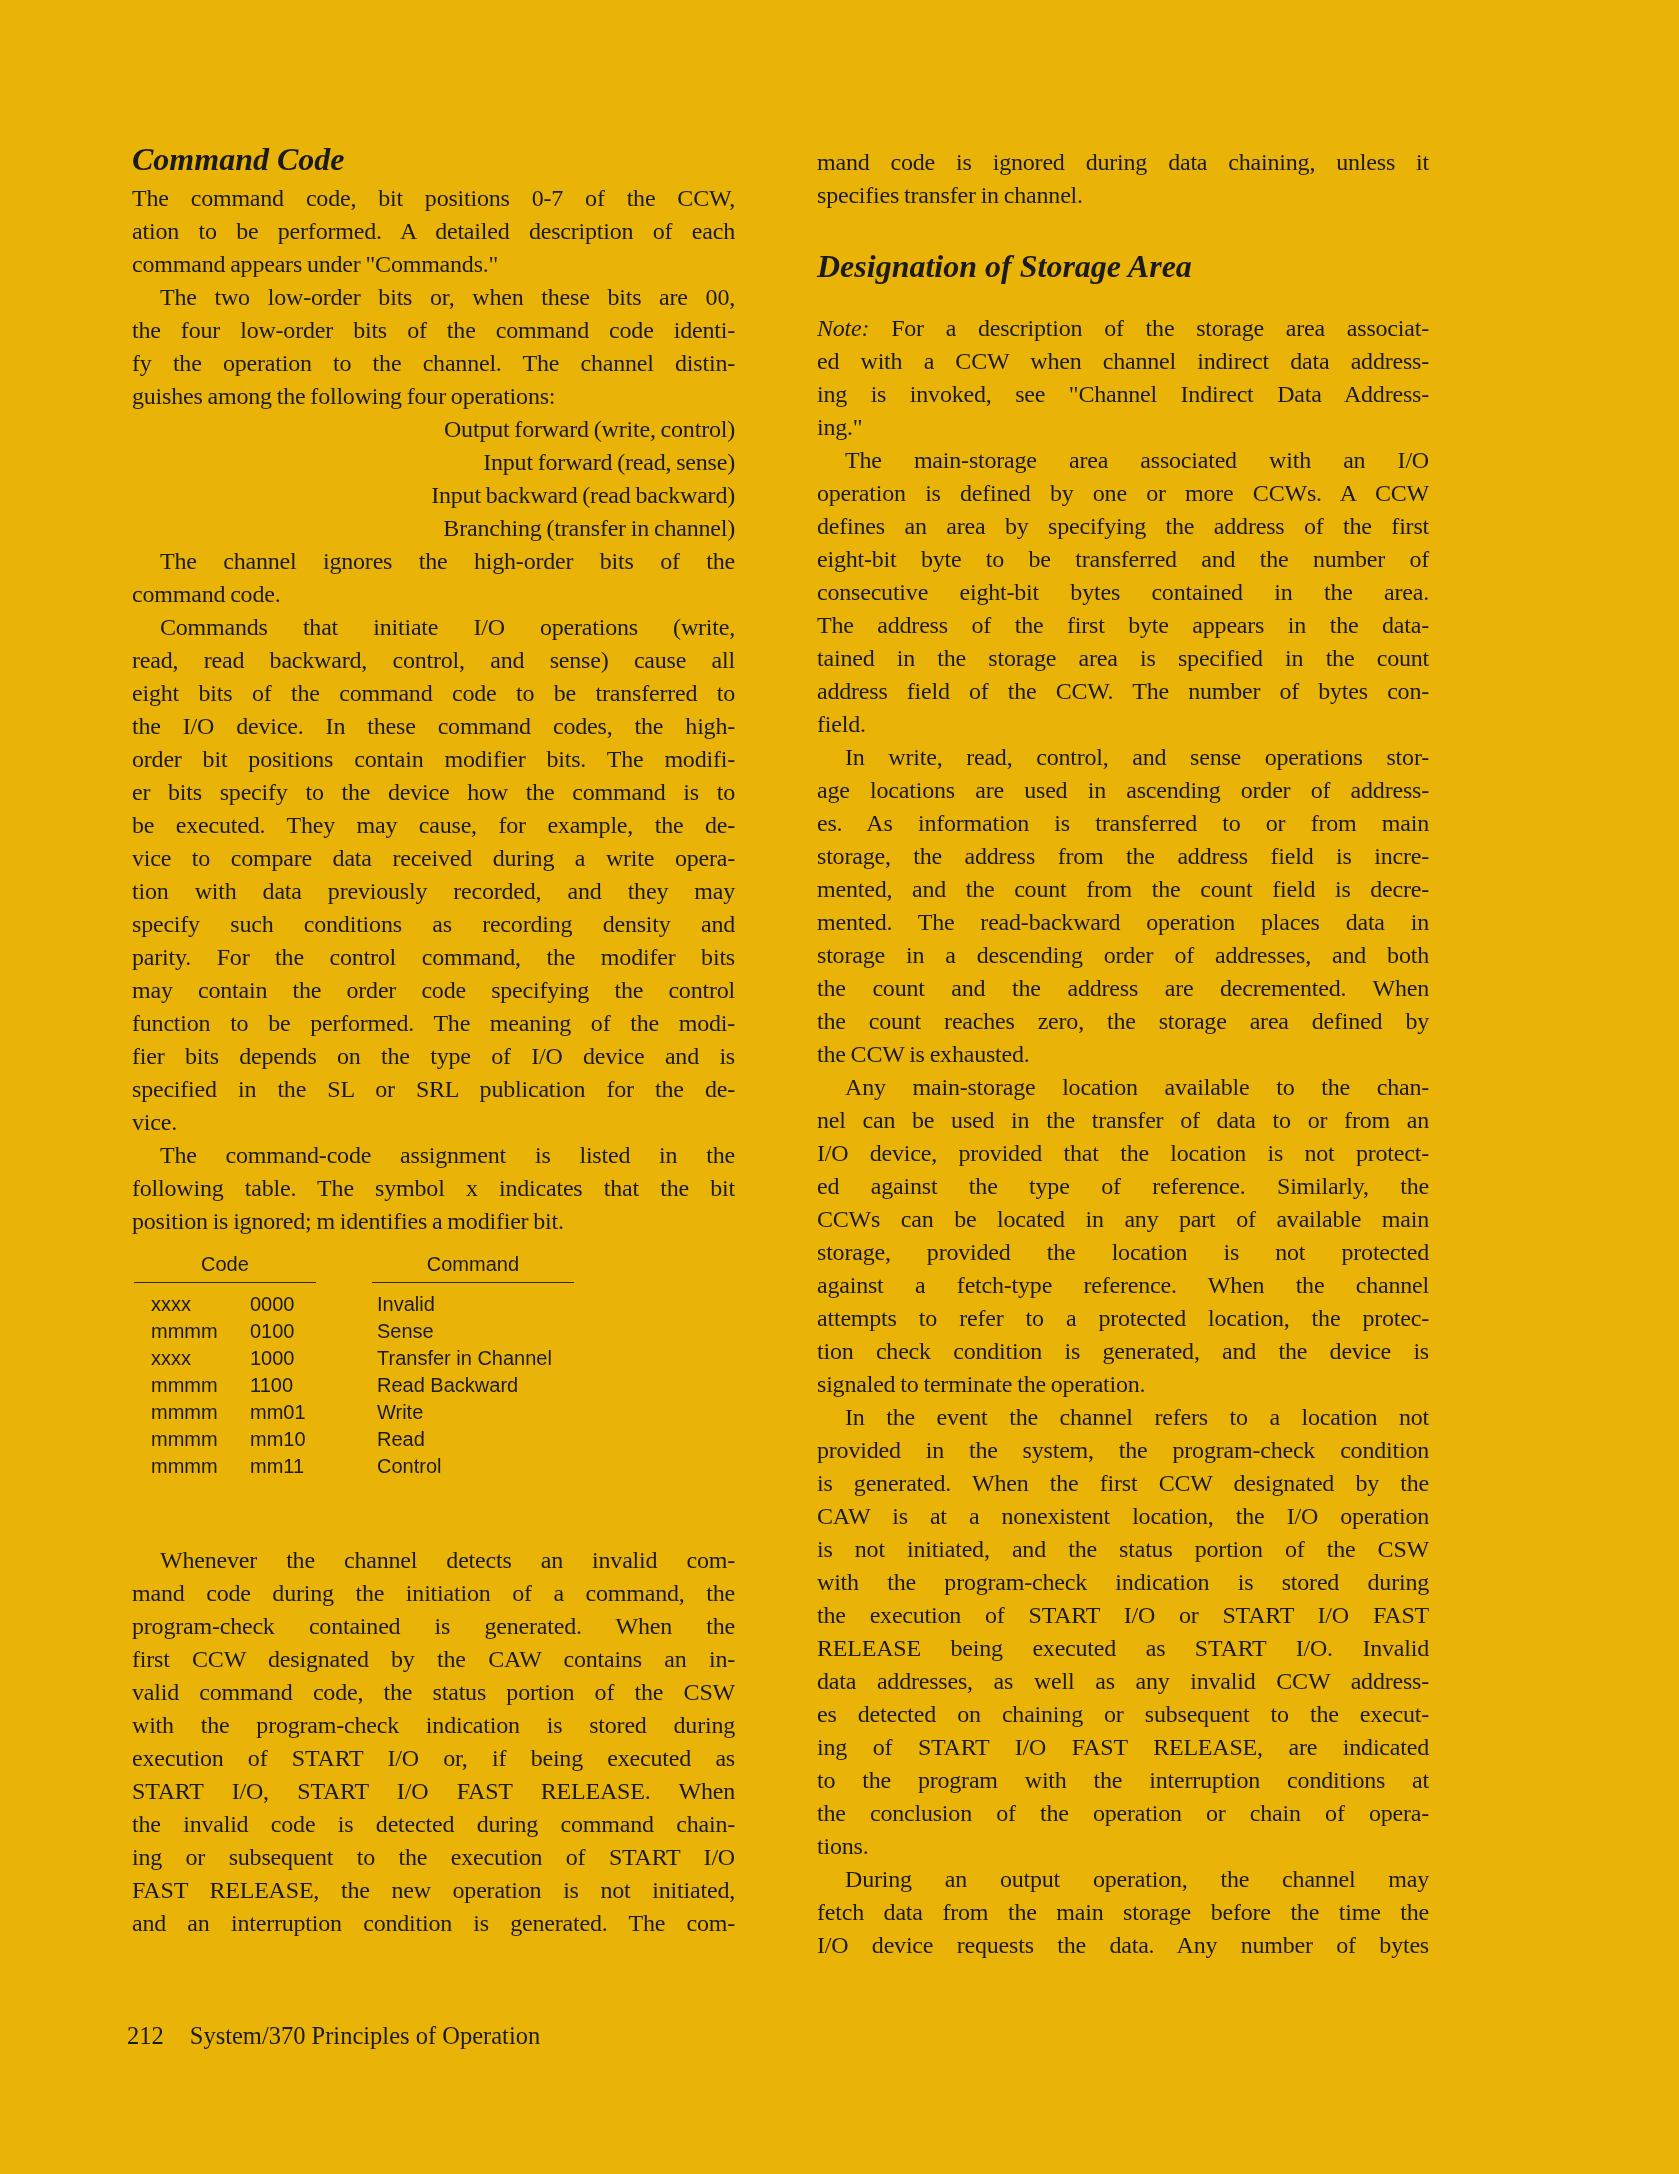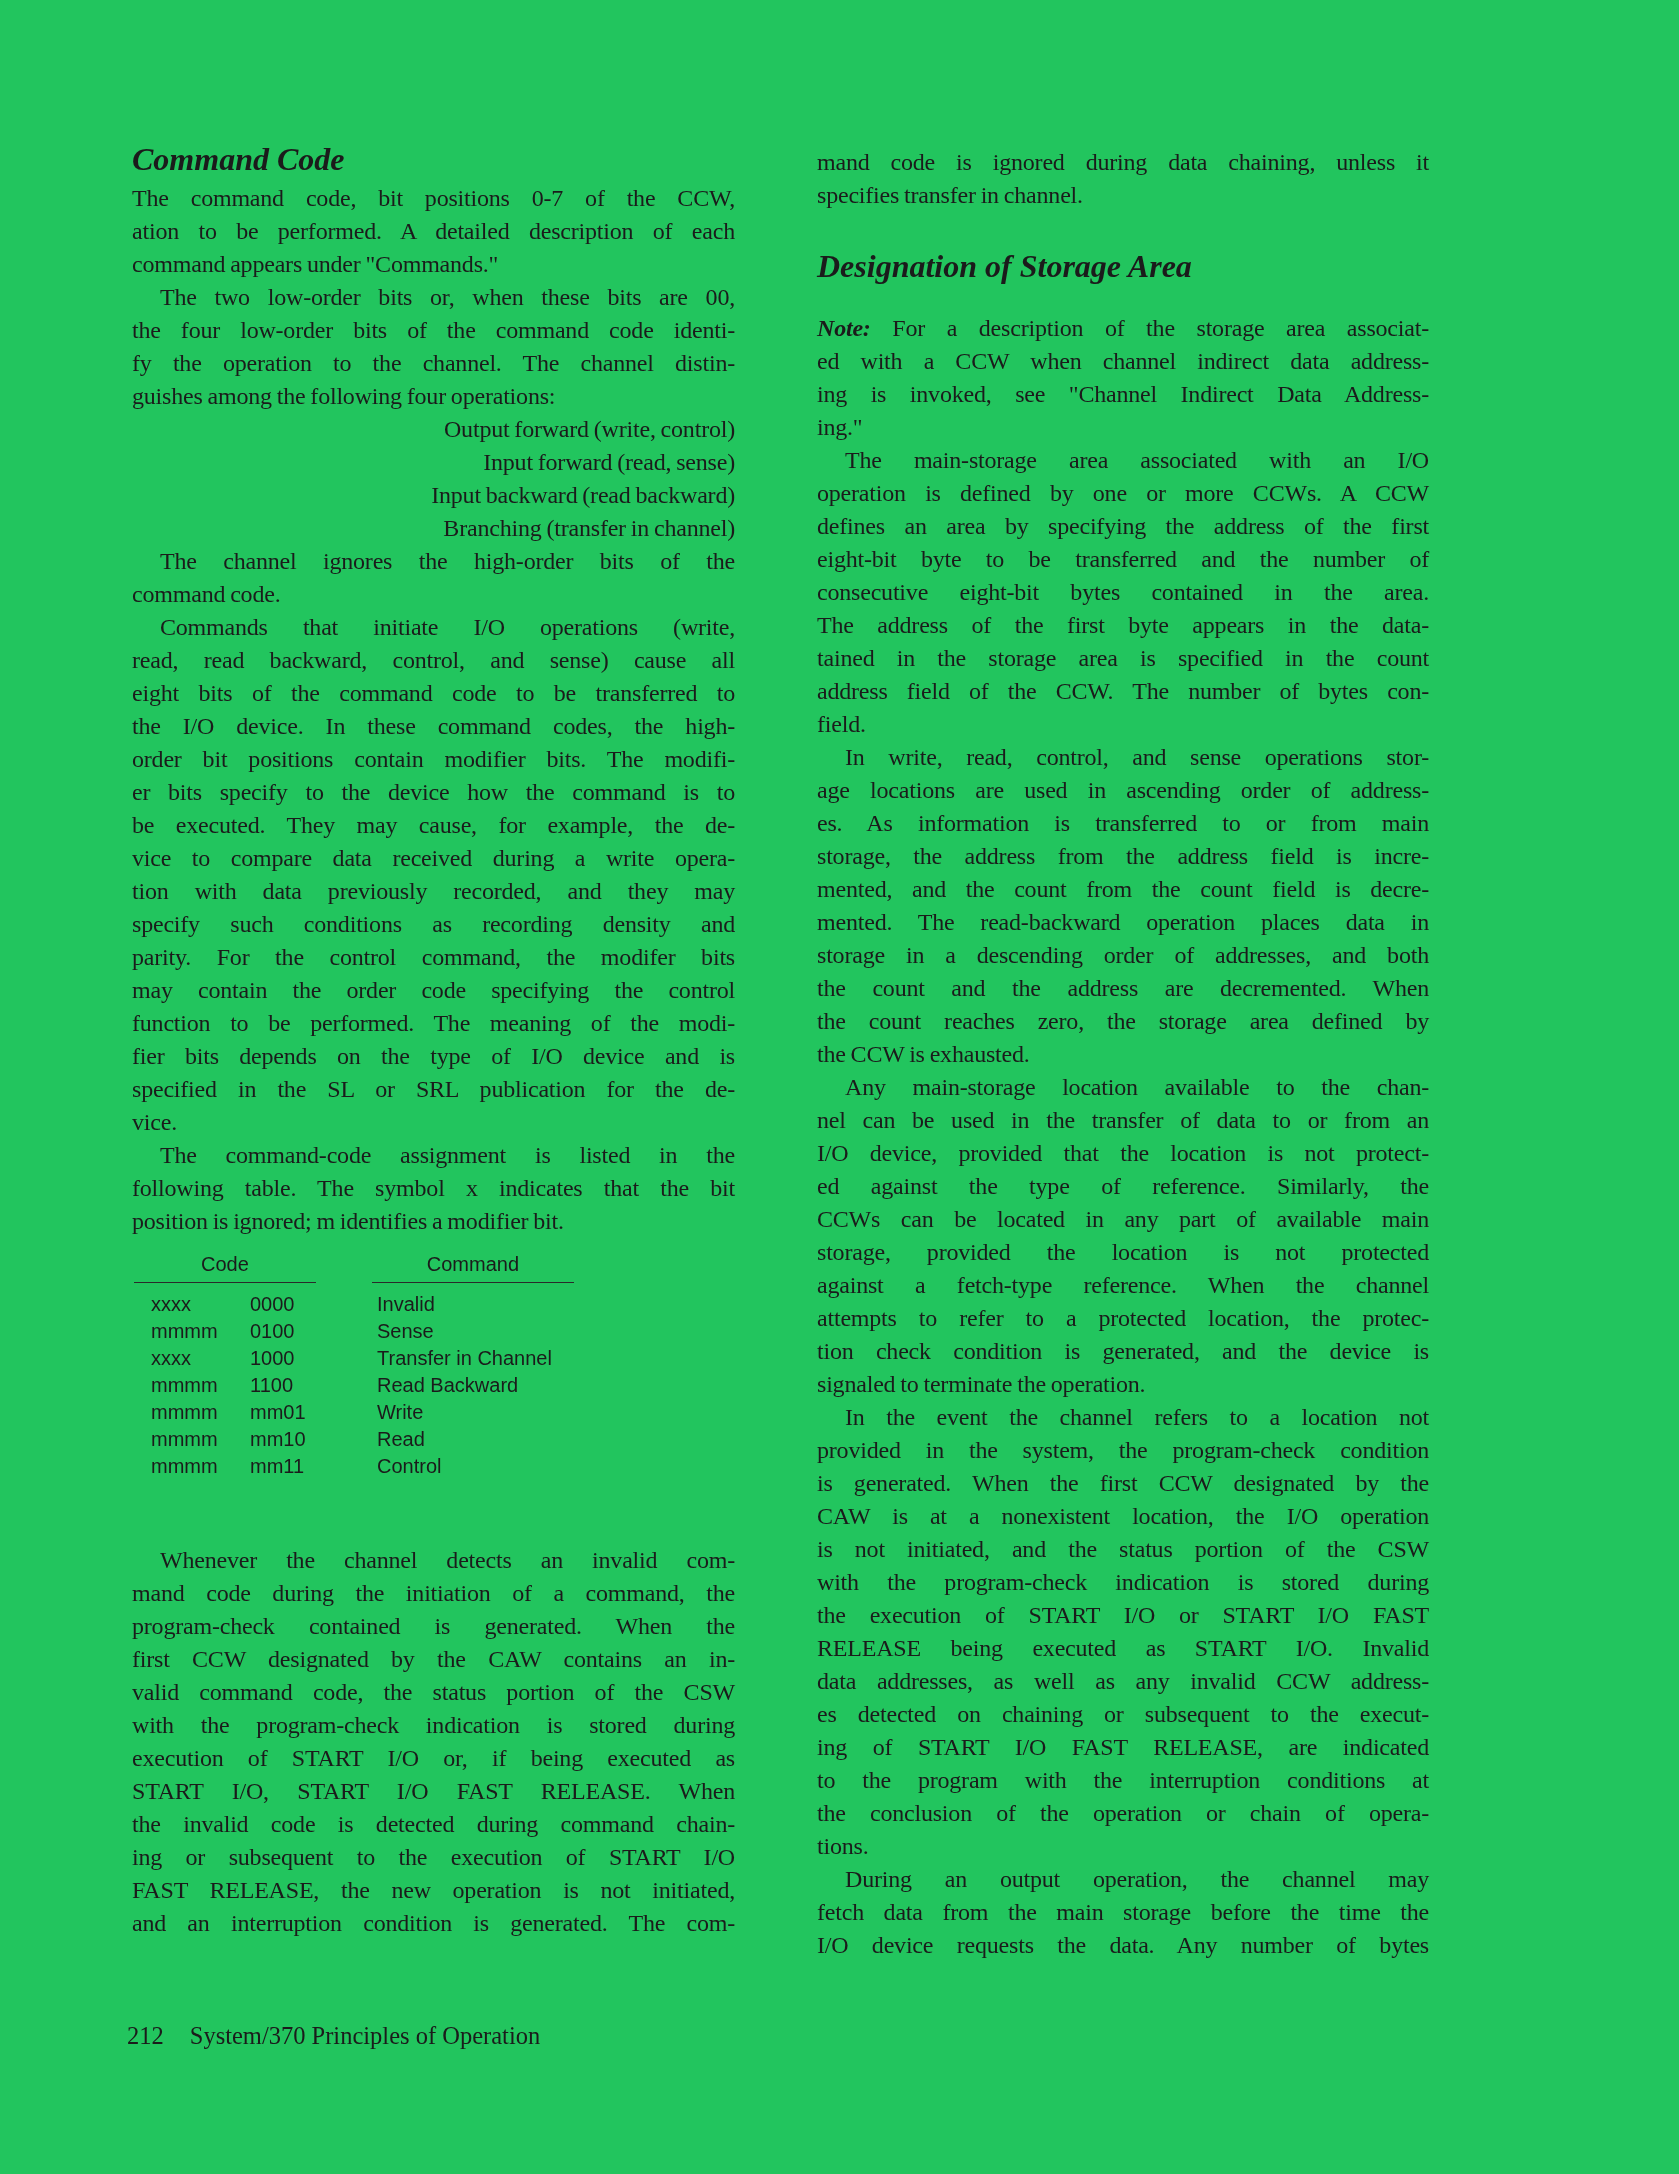--- a/index.html
+++ b/index.html
@@ -1,20 +1,20 @@
 <!DOCTYPE html>
 <html style="font-size:15px"><head>
 <meta charset="utf-8">
 <style>
   html, body { margin: 0; padding: 0; background: #dcdcd6; }
   .page {
     position: relative;
     width: 1680px;
     height: 2174px;
-    background: #22c55e;
+    background: #eab308;
     color: #1b1b1b;
     font-family: "Liberation Serif", serif;
     overflow: hidden;
   }
   .col { position: absolute; }
   #left-col  { left: 132px; top: 141px; width: 603px; }
   #right-col { left: 817px; top: 146px; width: 612px; }
 
   .h1 {
     font-size: 32px;
@@ -36,21 +36,21 @@
     word-spacing: -0.9px;
     letter-spacing: -0.2px;
     min-height: 33px;
   }
   .para .ln:last-child { text-align-last: left; }
   .para.flush-end .ln:last-child { text-align-last: justify; }
   .indent > .ln:first-child { text-indent: 28px; }
   .plainlist { padding-left: 28px; }
   .plainlist .ln { text-align: right; text-align-last: auto; }
 
-  .note-label { font-weight: bold; font-style: italic; }
+  .note-label { font-weight: normal; font-style: italic; }
 
   .cmdtable {
     margin-top: 15px;
     font-family: "Liberation Sans", sans-serif;
     font-size: 20px;
   }
   .thead { display: flex; margin-bottom: 5.6px; }
   .th {
     text-align: center;
     padding-bottom: 6.6px;

